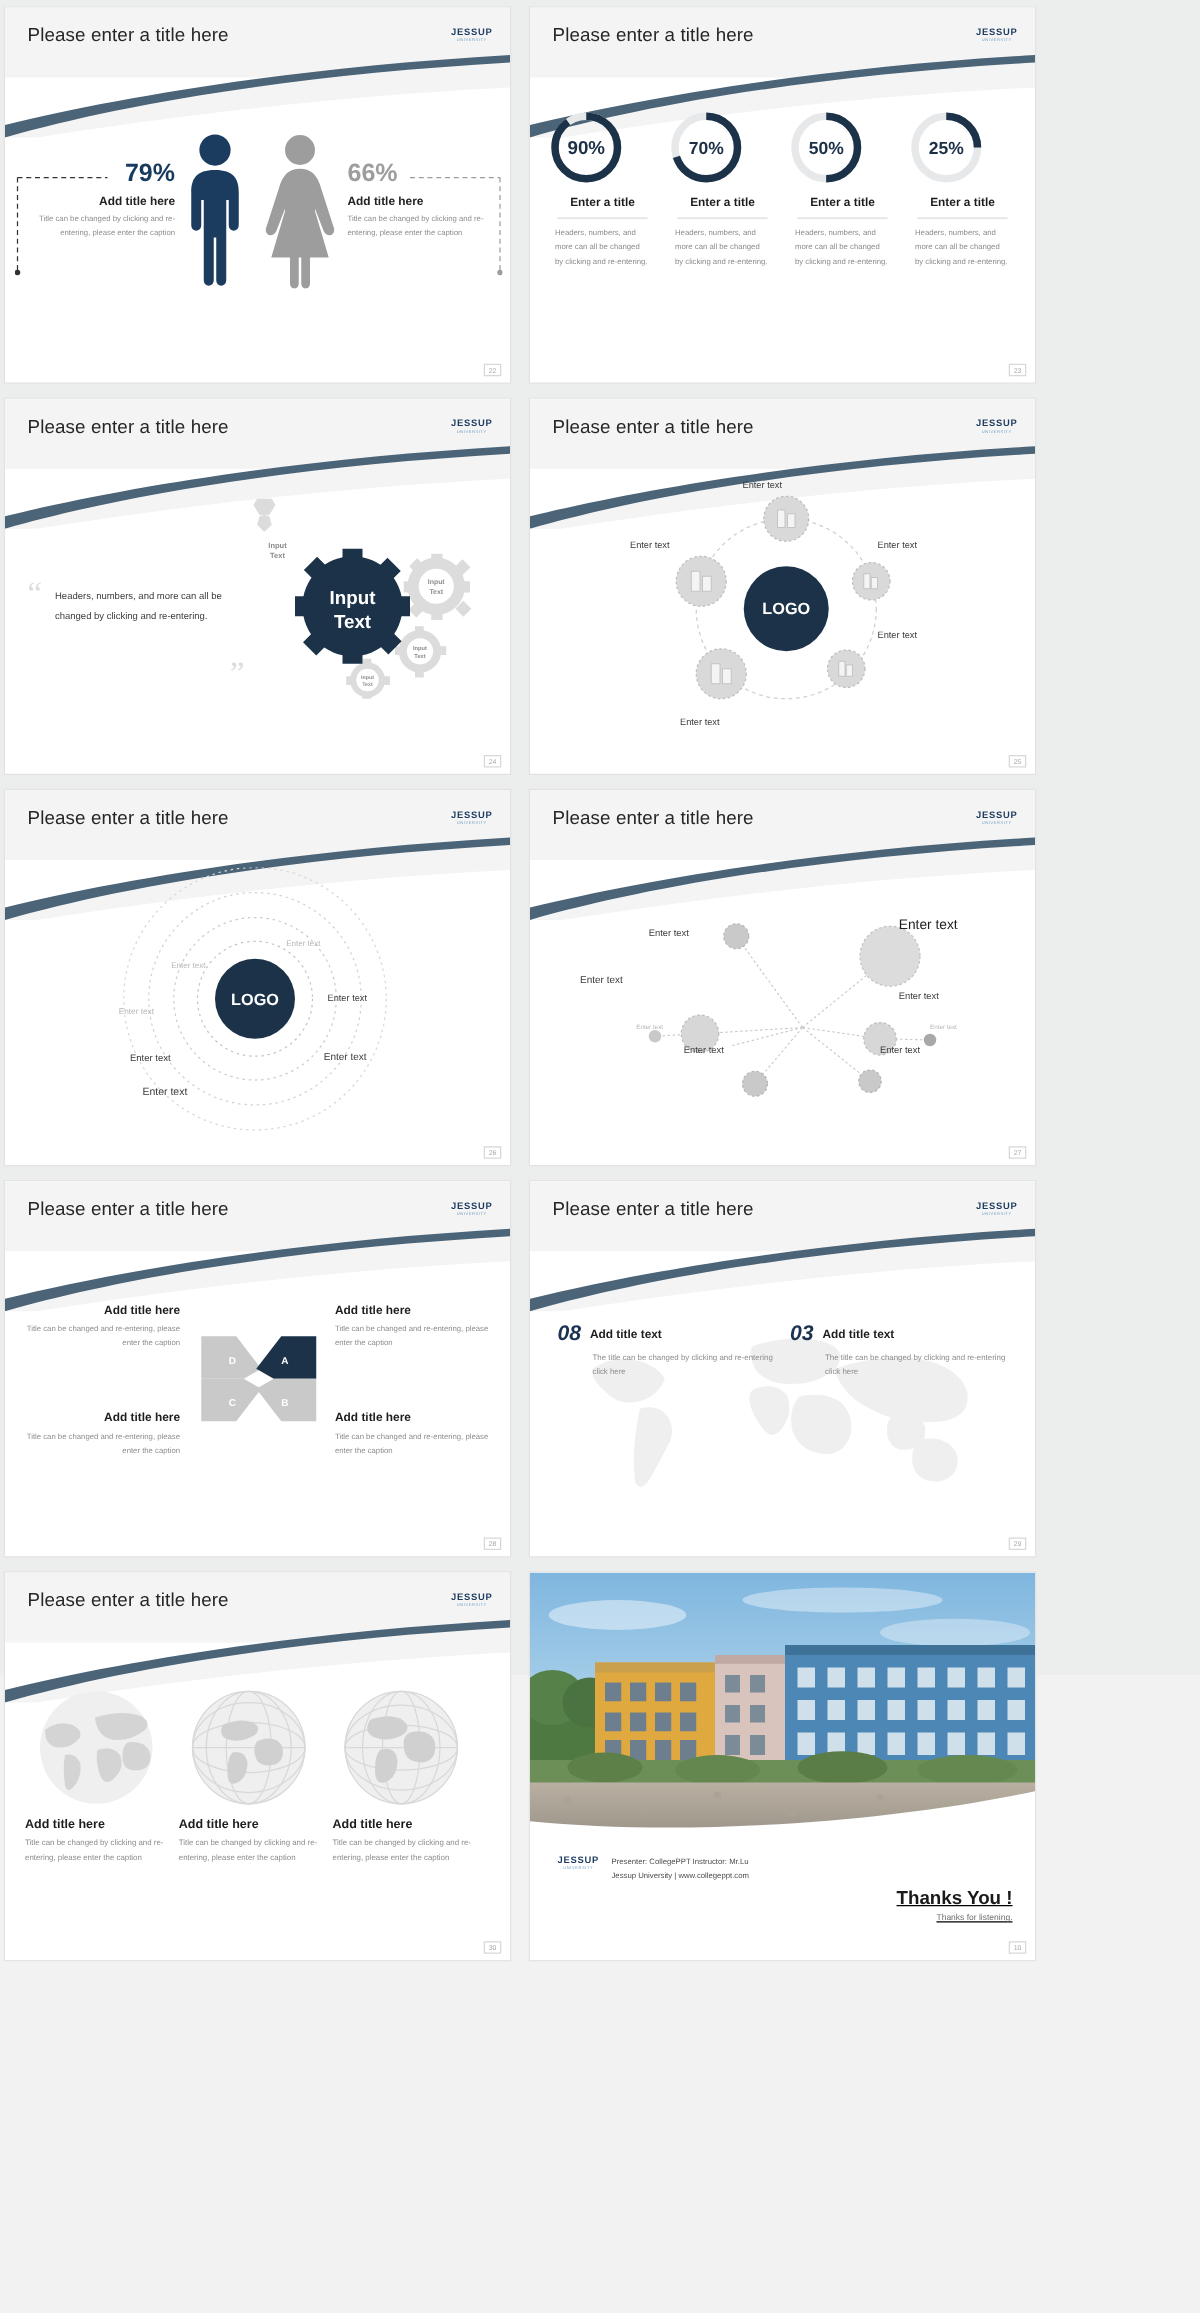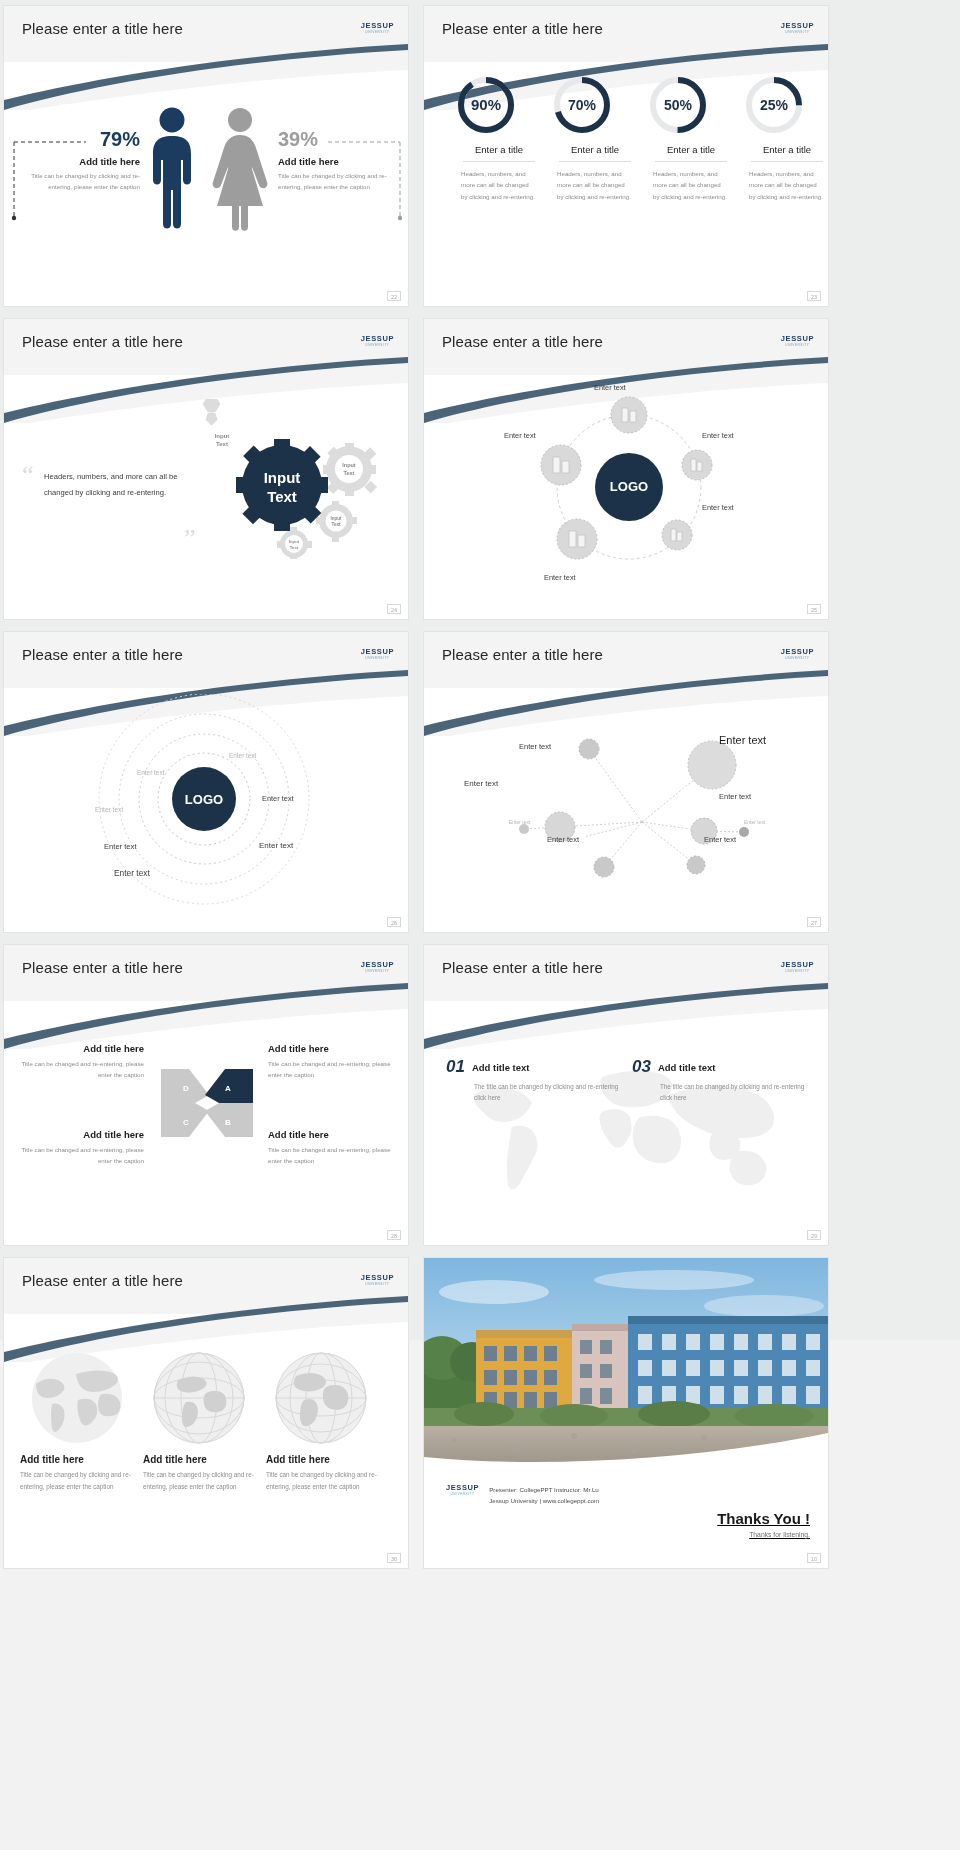--- a/index.html
+++ b/index.html
@@ -39,24 +39,24 @@
     width:14px; height:10px; border:1px solid #d8d8d8;
     font-size:5.5px; color:#a9a9a9; text-align:center; line-height:10px;
     background:#fff;
   }
   .navy { color:#173a5e; }
   
   .s22 .pct { font-size:20px; font-weight:bold; }
   .s22 .cap-t { font-size:9.5px; font-weight:bold; color:#222; margin-top:5px;}
   .s22 .cap-b { font-size:6.2px; color:#8d8d8d; line-height:1.75; margin-top:4px;}
   
-  .donut-wrap { position:absolute; top:68px; width:100%; display:flex; justify-content:space-around; padding:0 10px;margin-left:17px;}
+  .donut-wrap { position:absolute; top:81px; width:100%; display:flex; justify-content:space-around; padding:0 10px;}
   .dcol { width:88px; text-align:center; }
   .dnum { font-size:15px; font-weight:bold; color:#1b2f47;}
-  .dtitle { font-size:9.5px; font-weight:normal; color:#1d1d1d; margin-top:8px; }
+  .dtitle { font-size:9.5px; font-weight:bold; color:#1d1d1d; margin-top:8px; }
   .dline { width:72px; height:1px; background:#dcdcdc; margin:6px auto 0; }
   .dbody { font-size:6.2px; color:#8a8a8a; line-height:1.85; margin-top:6px; text-align:left; padding:0 6px;}
   
   .quote { font-size:26px; color:#dcdcdc; font-family:"Liberation Serif", serif; line-height:.6; }
   
   .etxt { font-size:7.4px; color:#3b3b3b; white-space:nowrap; }
   .etxt-g { font-size:6px; color:#b5b5b5; white-space:nowrap; }
   
   .s28 .at { font-size:9.5px; font-weight:bold; color:#1d1d1d; }
   .s28 .ab { font-size:6.2px; color:#8d8d8d; line-height:1.8; margin-top:4px;}
@@ -111,21 +111,21 @@
       <circle cx="31" cy="14" r="12" fill="#9d9d9d"></circle>
       <path d="M31,29 C22,29 17,34 14,45 L4,76 C2,82 9,85 12,79 L19,61 L19,63 L8,100 L23,100 L23,121 C23,126 30,126 30,121 L30,100 L32,100 L32,121 C32,126 39,126 39,121 L39,100 L54,100 L43,63 L43,61 L50,79 C53,85 60,82 58,76 L48,45 C45,34 40,29 31,29 Z" fill="#9d9d9d"></path>
     </svg>
 
     <div style="position:absolute;left:26px;top:122px;width:110px;text-align:right;">
       <div class="pct navy">79%</div>
       <div class="cap-t">Add title here</div>
       <div class="cap-b">Title can be changed by clicking and re-entering, please enter the caption</div>
     </div>
     <div style="position:absolute;right:20px;top:122px;width:110px;text-align:left;">
-      <div class="pct" style="color:#9d9d9d;">39%</div>
+      <div class="pct" style="color:#9d9d9d;">66%</div>
       <div class="cap-t">Add title here</div>
       <div class="cap-b">Title can be changed by clicking and re-entering, please enter the caption</div>
     </div>
     <div class="pageno">22</div>
   </div>
 
   <div class="slide" style="left:424px; top:6px;">
     <div class="hdr"></div>
     <svg style="position:absolute;left:0;top:34px;" width="404" height="70">
       <path d="M0,66 C90,44 230,18 404,8 L404,30 C240,38 100,58 0,74 Z" fill="#f4f4f4"></path>
@@ -461,21 +461,21 @@
         <path d="M150,56 q18,-6 26,6 q4,12 -2,22 q-8,14 -16,6 q-10,-12 -12,-22 q-2,-10 4,-12z"></path>
         <path d="M186,62 q22,-4 34,6 q10,12 6,26 q-6,16 -22,14 q-18,-2 -24,-18 q-4,-18 6,-28z"></path>
         <path d="M214,40 q40,-14 76,-6 q26,8 30,26 q2,18 -20,22 q-32,4 -58,-10 q-24,-12 -28,-32z"></path>
         <path d="M262,76 q18,-2 24,10 q2,14 -10,18 q-16,4 -20,-10 q-2,-14 6,-18z"></path>
         <path d="M286,96 q20,-2 26,14 q2,16 -14,20 q-18,2 -22,-14 q-2,-16 10,-20z"></path>
       </g>
     </svg>
 
     <div style="position:absolute;left:22px;top:112px;">
       <div style="display:flex;align-items:flex-start;gap:7px;">
-        <span class="num01">01</span>
+        <span class="num01">08</span>
         <span>
           <span class="at">Add title text</span>
         </span>
       </div>
       <div class="ab" style="width:145px;margin-left:28px;">The title can be changed by clicking and re-entering click here</div>
     </div>
     <div style="position:absolute;left:208px;top:112px;">
       <div style="display:flex;align-items:flex-start;gap:7px;">
         <span class="num01">03</span>
         <span>

